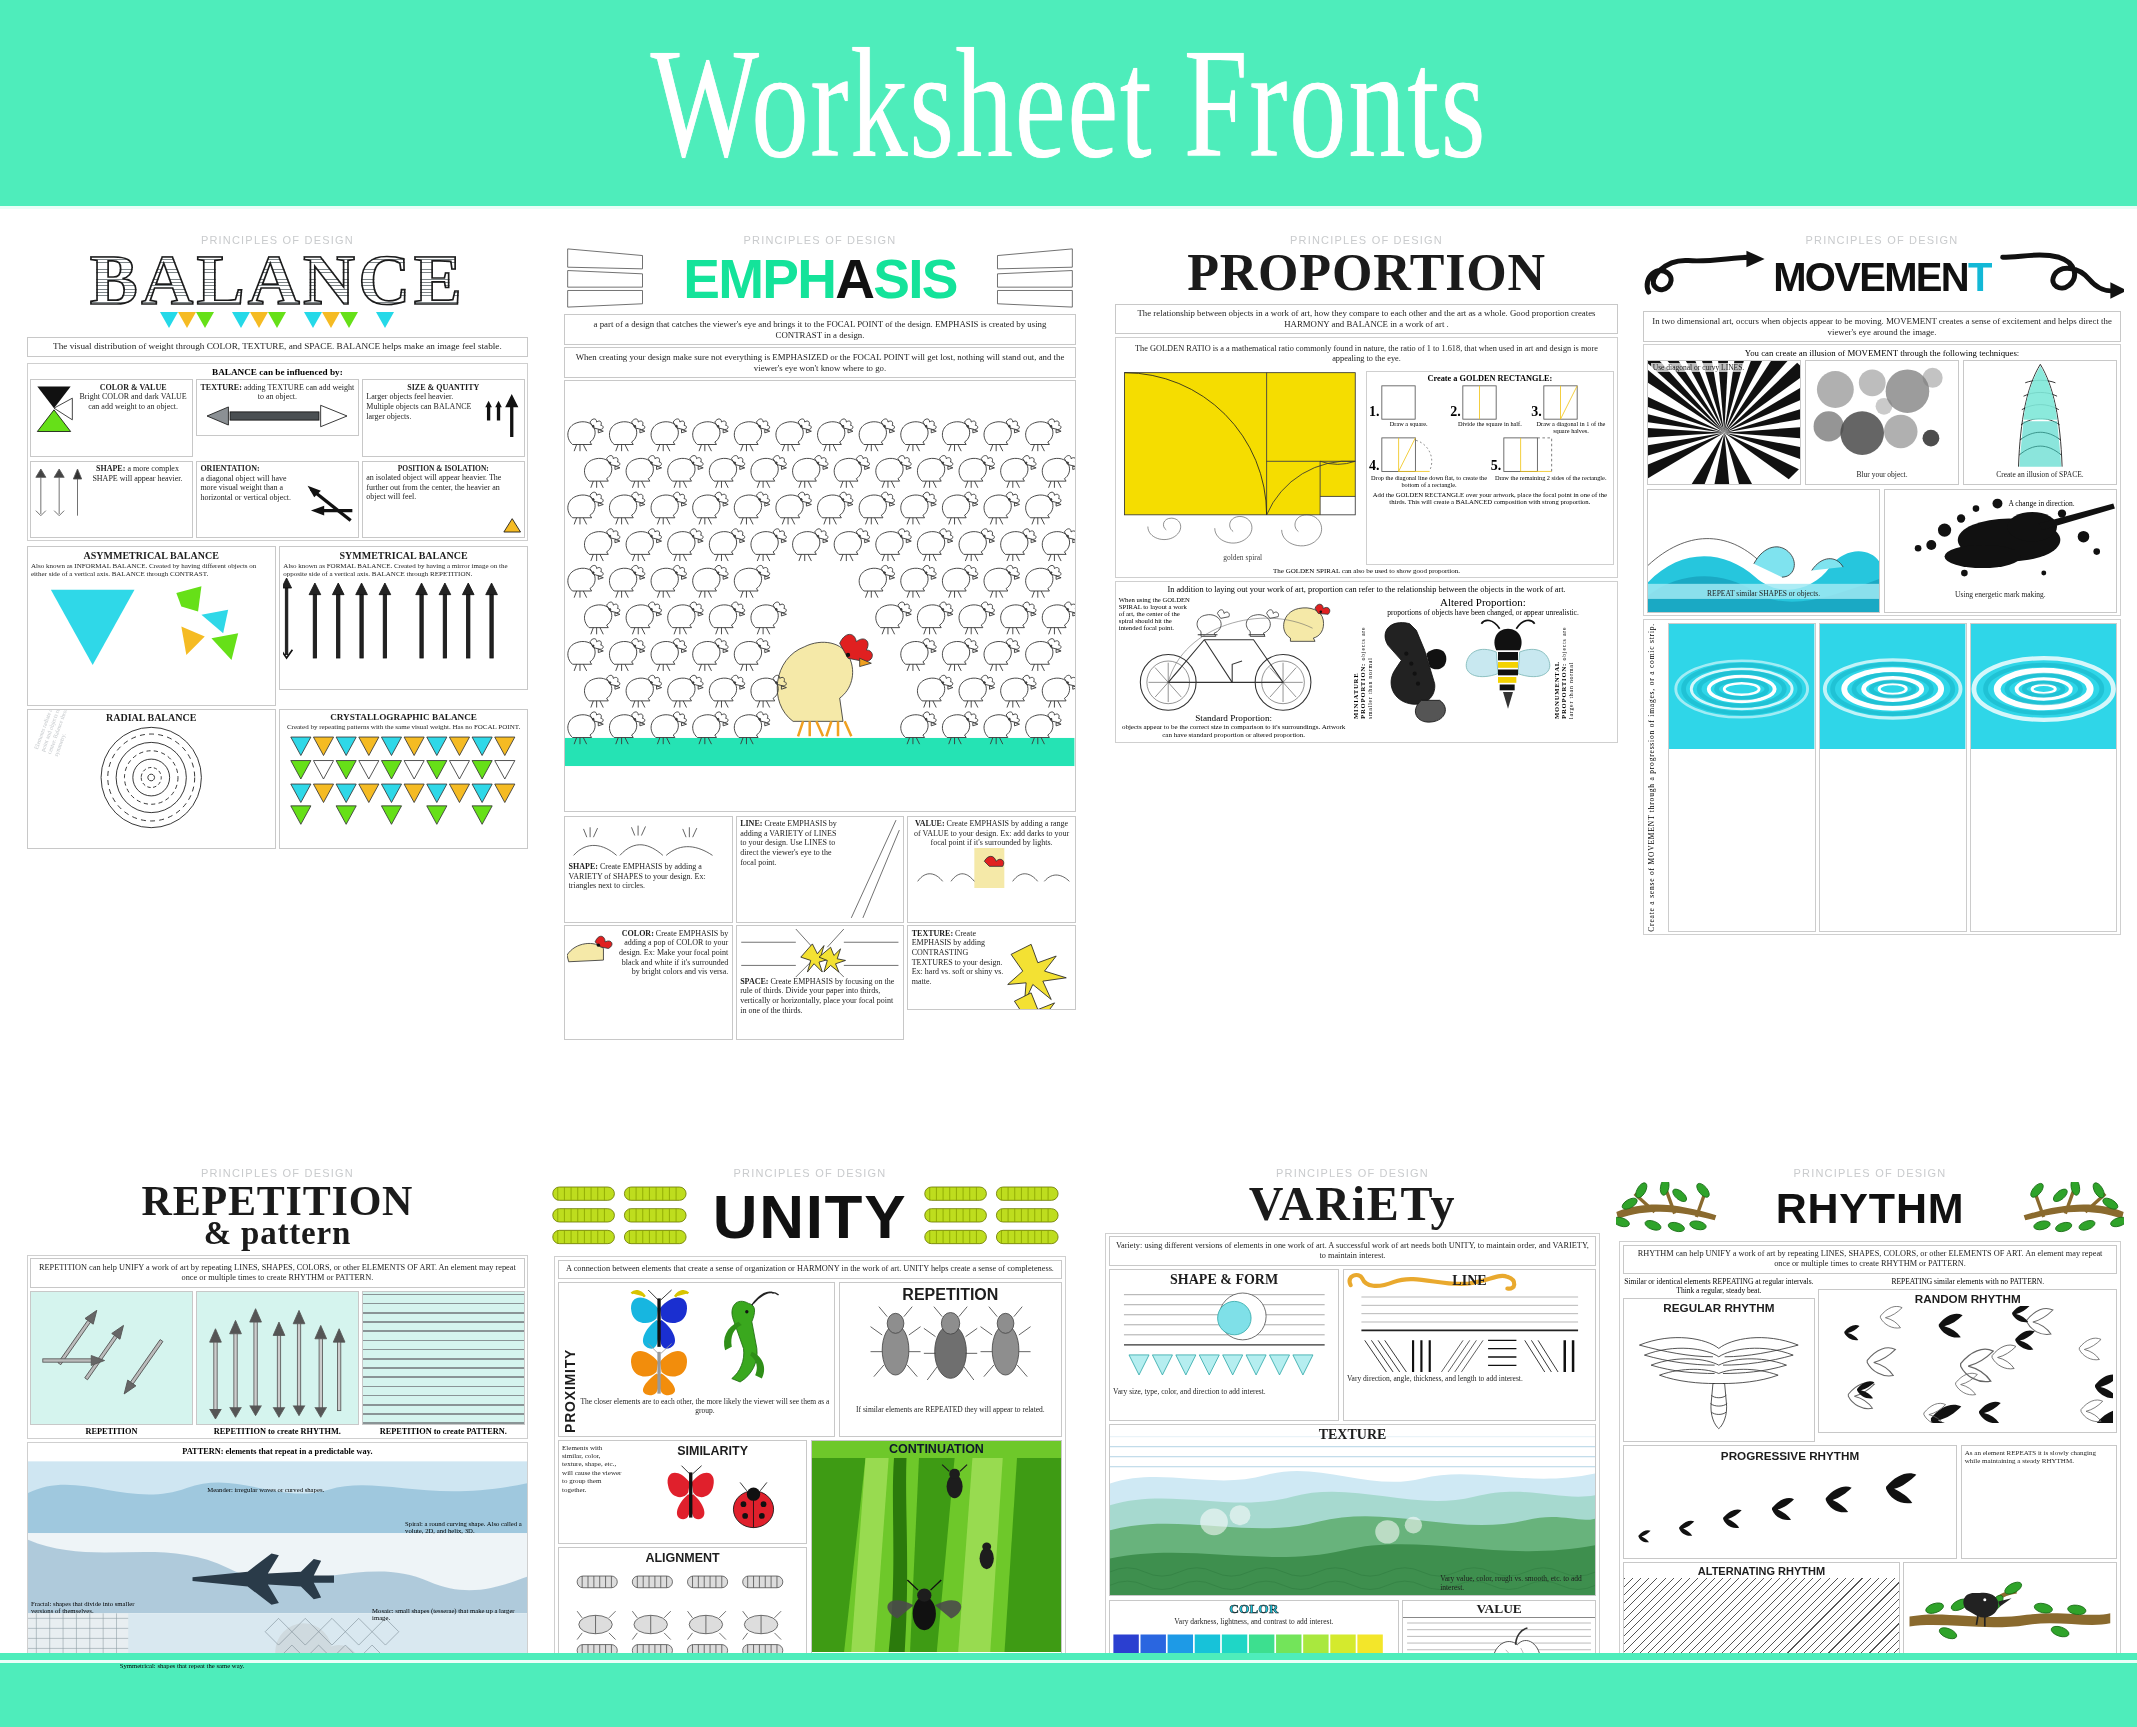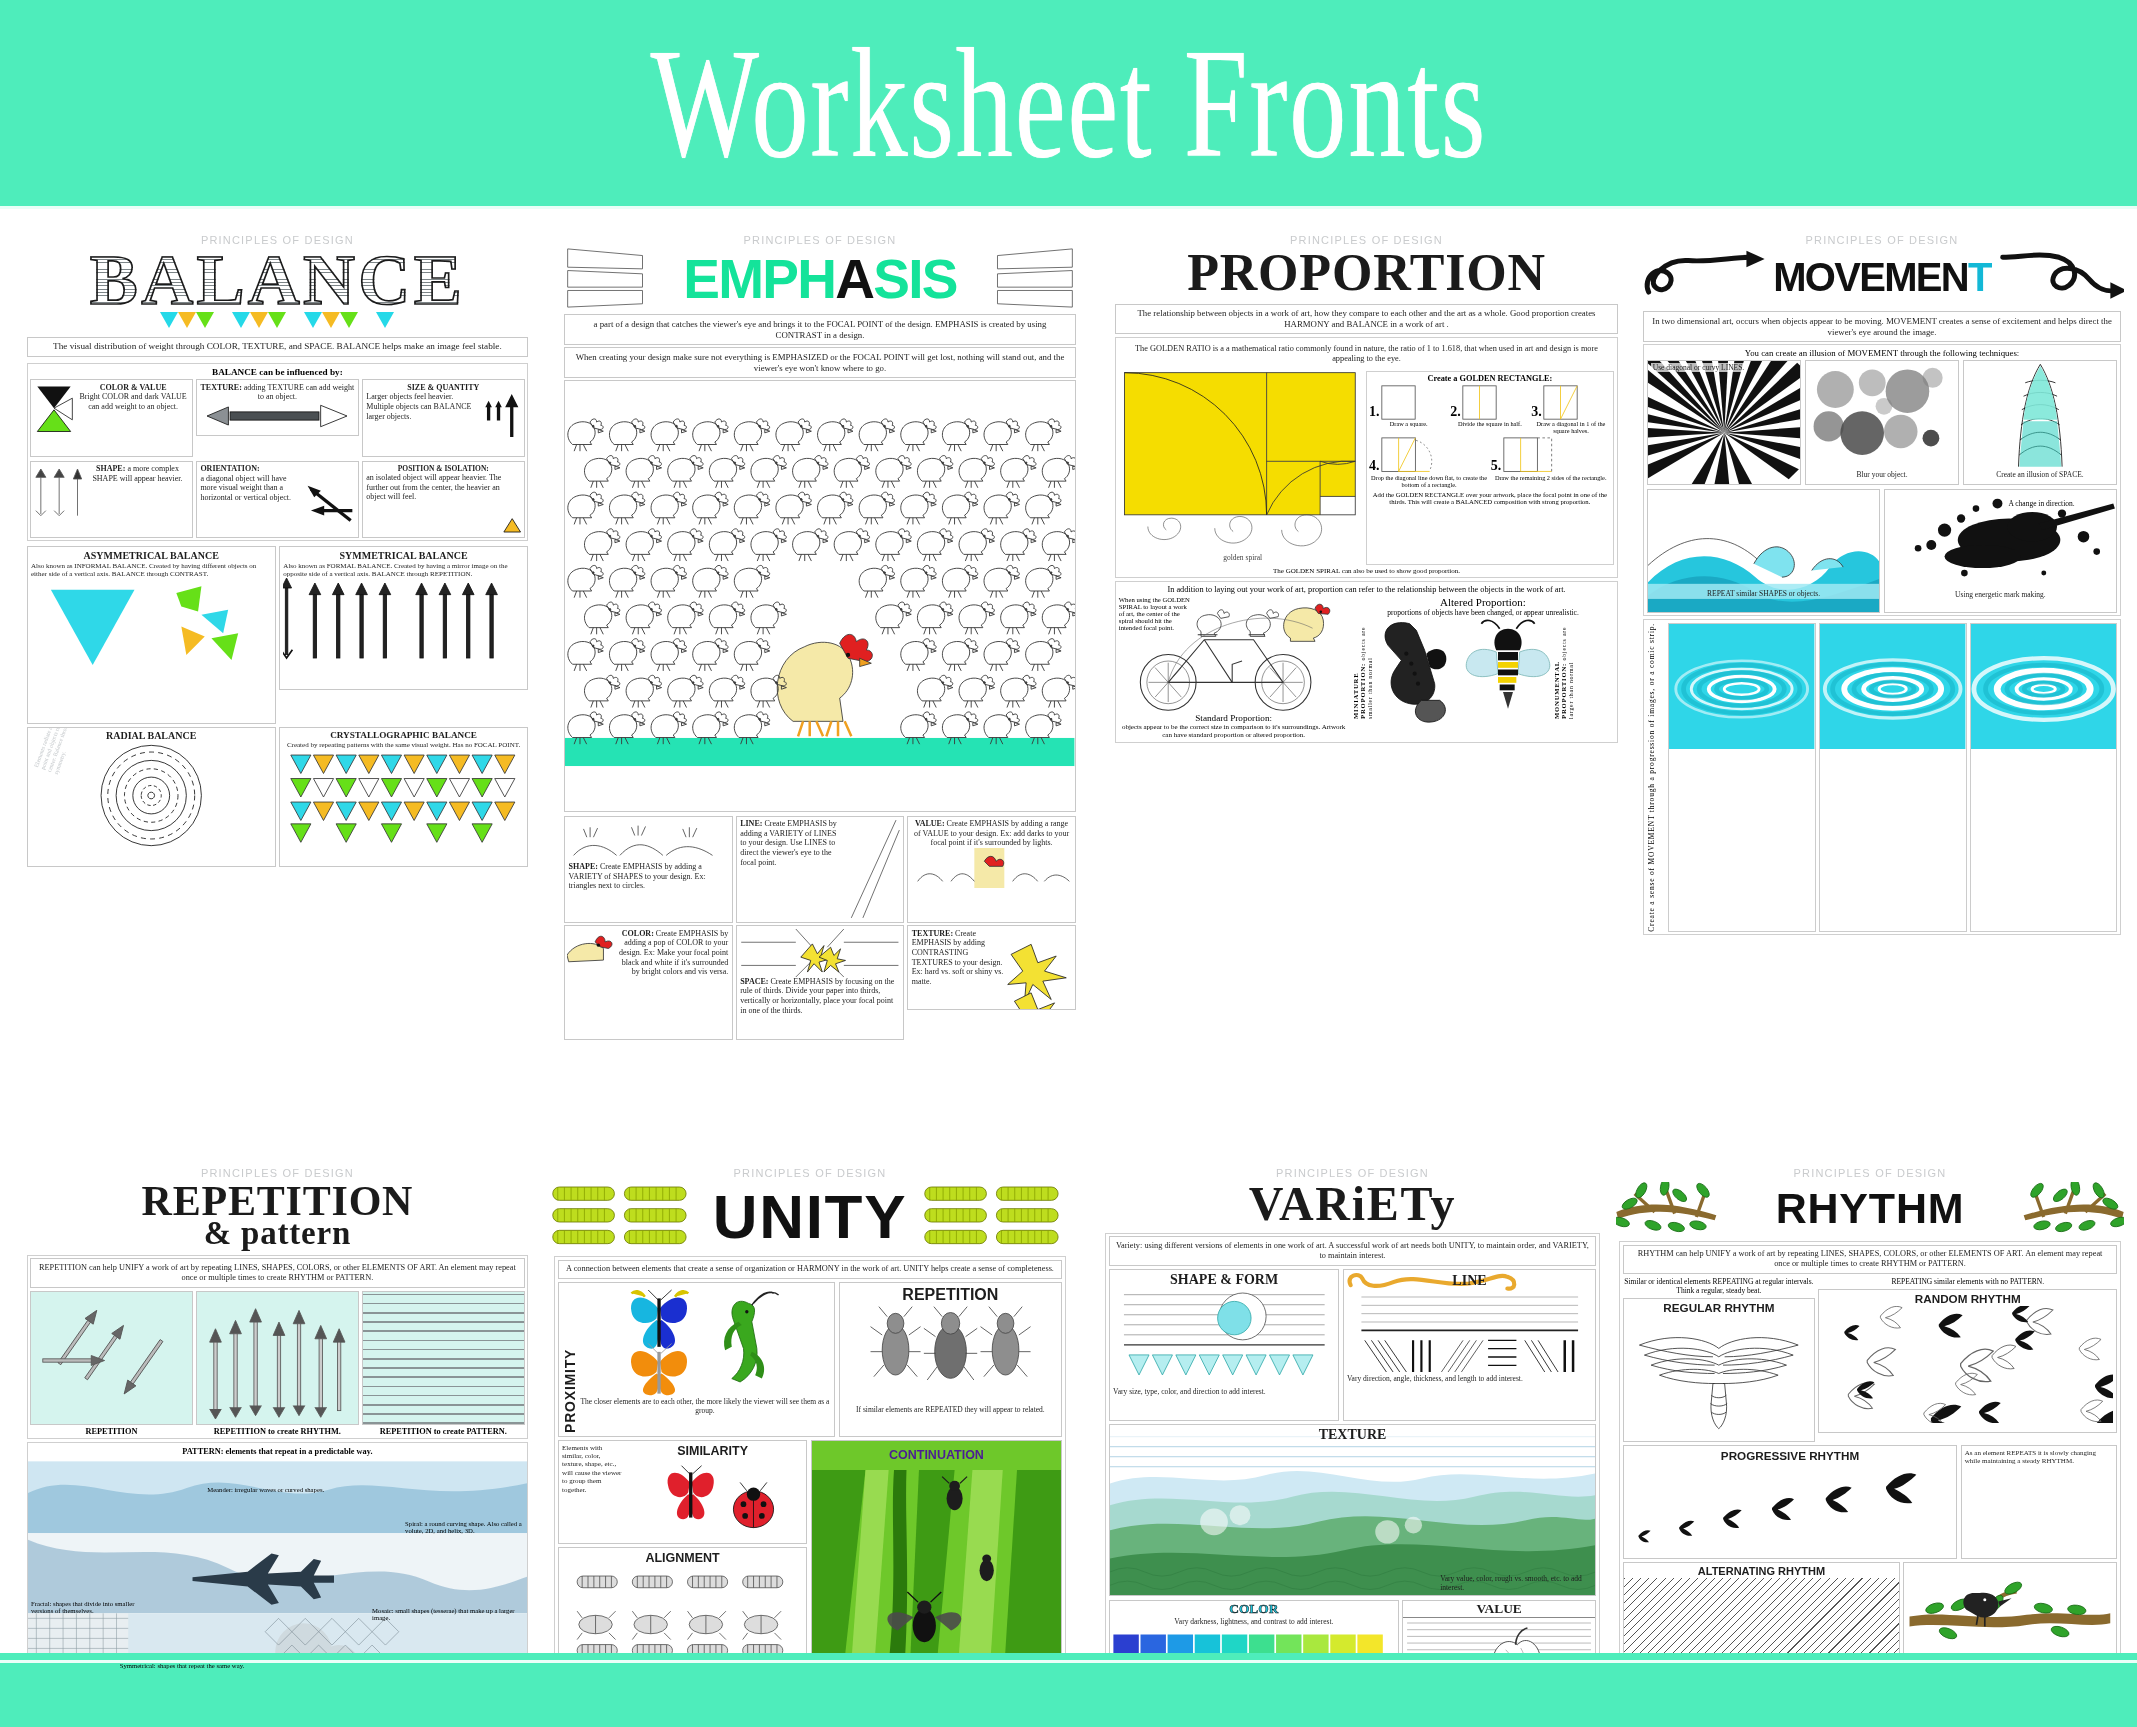--- a/index.html
+++ b/index.html
@@ -197,21 +197,21 @@
         <div class="cell" style="height:77px;">
           <div class="center b" style="font-size:7.5px">POSITION &amp; ISOLATION:</div>
           <div>an isolated object will appear heavier. The further out from the center, the heavier an object will feel.</div>
           <svg width="18.4" height="16.7" style="position:absolute;right:2.5px;bottom:2.5px" viewBox="0 0 22 20">
               <polygon points="11,2 21,18 1,18" fill="#f5bb23" stroke="#111"></polygon>
             </svg>
         </div>
       </div>
     </div>
     <div class="grid2" style="margin-top:5px;">
-      <div class="cell" style="height:178px;">
+      <div class="cell" style="height:160px;">
         <div class="b center" style="font-size:10px">ASYMMETRICAL BALANCE</div>
         <div style="font-size:7px">Also known as INFORMAL BALANCE. Created by having different objects on either side of a vertical axis. BALANCE through CONTRAST.</div>
         <svg width="100%" height="92" viewBox="0 0 280 110">
             <polygon points="20,14 120,14 70,104" fill="#2fd8e8"></polygon>
             <polygon points="170,18 200,10 196,40 176,34" fill="#66e018"></polygon>
             <polygon points="200,44 232,38 226,66" fill="#2fd8e8"></polygon>
             <polygon points="176,58 204,70 182,92" fill="#f5bb23"></polygon>
             <polygon points="212,72 244,66 236,98" fill="#66e018"></polygon>
           </svg>
       </div>
@@ -1263,21 +1263,21 @@
                 <g transform="translate(212,94)">
                     <rect x="0" y="0" width="48" height="14" rx="7"></rect>
                     <path d="M6 0 v14 M13 0 v14 M20 0 v14 M27 0 v14 M34 0 v14 M41 0 v14"></path>
                   </g>
               </g>
             </svg>
             <div style="font-size:7.5px;text-align:center;">Lining up the edges of elements will cause the viewer to group them together.</div>
           </div>
         </div>
         <div class="cell" style="flex:1;height:247px;padding:0;position:relative;overflow:hidden;">
-          <div class="center b" style="font-size:12.5px;font-family:'Liberation Sans',sans-serif;background:#6ec82a;color:#4c1d95;padding:7px 0;">CONTINUATION</div>
+          <div class="center b" style="font-size:12.5px;font-family:'Liberation Sans',sans-serif;background:#6ec82a;color:#0f172a;padding:1px 0;">CONTINUATION</div>
           <svg width="100%" height="194" viewBox="0 0 280 232" preserveAspectRatio="none">
             <rect width="280" height="232" fill="#6ec82a"></rect>
             <g fill="#3e9b14">
                 <path d="M0 0 L60 0 L36 232 L0 232Z"></path>
                 <path d="M120 0 L160 0 L140 232 L110 232Z"></path>
                 <path d="M230 0 L280 0 L280 232 L216 232Z"></path>
               </g>
             <g fill="#a3e05a" opacity=".8">
                 <path d="M60 0 L86 0 L70 232 L44 232Z"></path>
                 <path d="M180 0 L214 0 L200 232 L164 232Z"></path>

